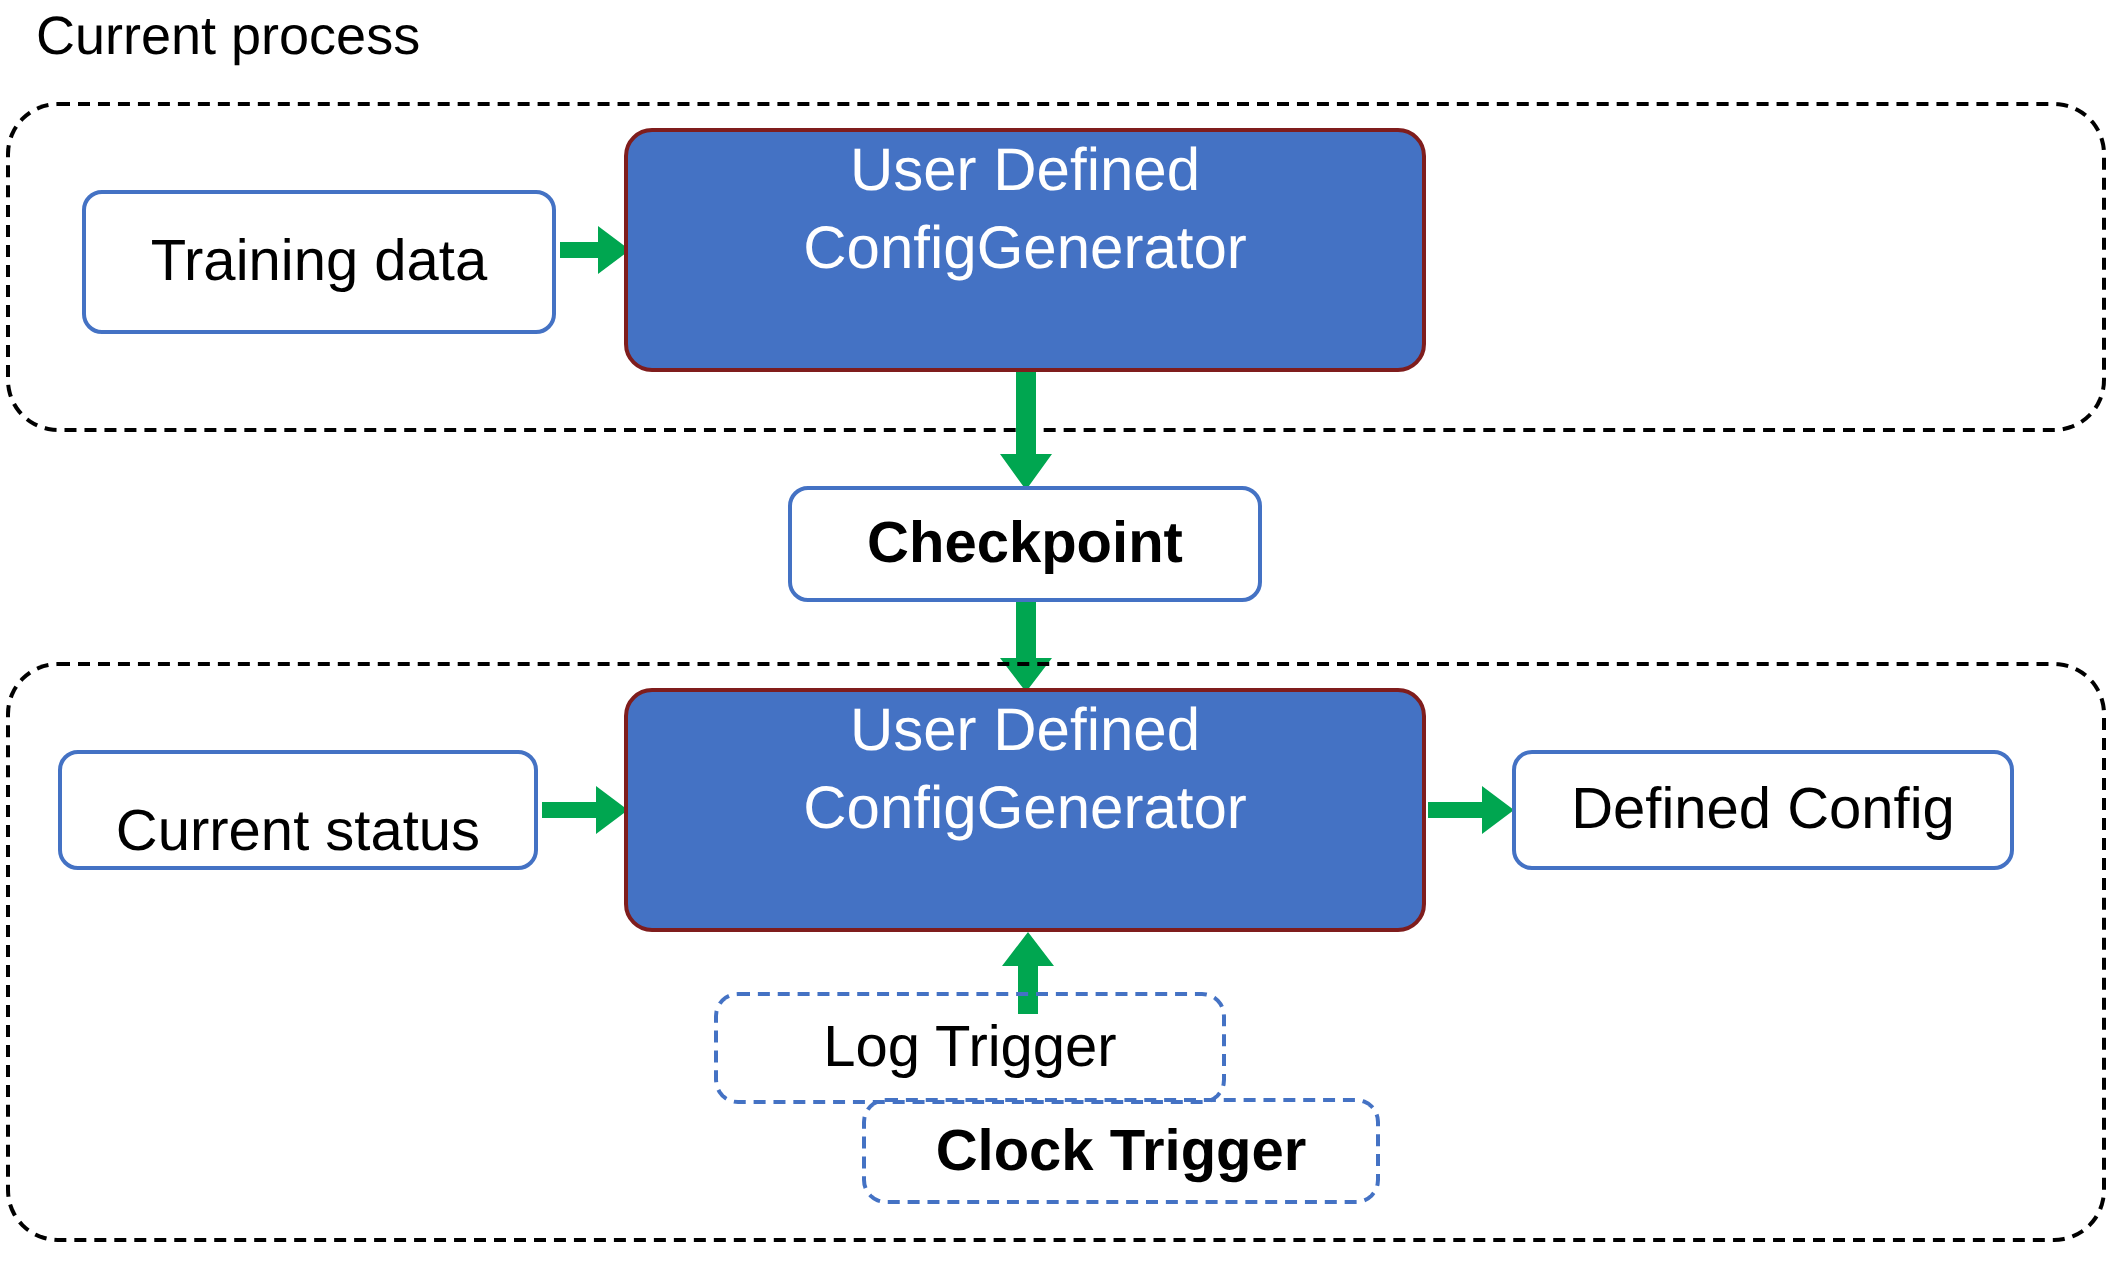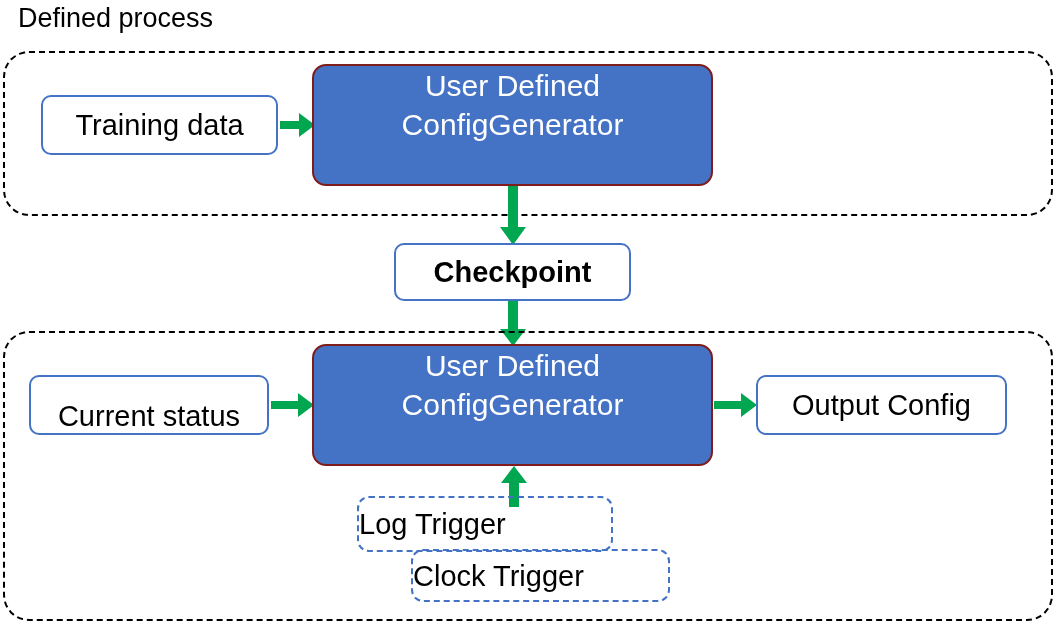--- a/index.html
+++ b/index.html
@@ -69,45 +69,46 @@
     line-height: 39px;
     white-space: nowrap;
   }
 
   
   .node-trigger {
     position: absolute;
     box-sizing: border-box;
     display: flex;
     align-items: center;
+    justify-content: center;
     border-radius: 12px;
     background: transparent;
     border: 2.5px dashed #4472C4;
     color: #000000;
     font-size: 29px;
     line-height: 34px;
     white-space: nowrap;
   }
 
   
   .arrow {
     position: absolute;
   }
   .arrow svg { display: block; }
 </style>
 </head>
 <body>
 
 <div id="canvas">
 
-  <div class="section-label" style="left:18px; top:2px;">Defined process</div>
+  <div class="section-label" style="left:18px; top:2px;">Current process</div>
 
   <div class="process-box" style="left:3px; top:51px; width:1050px; height:165px;"></div>
 
-  <div class="node" style="left:41px; top:95px; width:237px; height:60px;">
+  <div class="node" style="left:41px; top:95px; width:237px; height:72px;">
     <span>Training data</span>
   </div>
 
   <div class="arrow" style="left:280px; top:112px;">
     <svg width="36" height="26" viewBox="0 0 36 26">
       <path d="M0,9 L19,9 L19,1 L35,13 L19,25 L19,17 L0,17 Z" fill="#00A650"></path>
     </svg>
   </div>
 
   <div class="node-blue" style="left:312px; top:64px; width:401px; height:122px;">
@@ -149,30 +150,30 @@
     <span>ConfigGenerator</span>
   </div>
 
   <div class="arrow" style="left:714px; top:392px;">
     <svg width="44" height="26" viewBox="0 0 44 26">
       <path d="M0,9 L27,9 L27,1 L43,13 L27,25 L27,17 L0,17 Z" fill="#00A650"></path>
     </svg>
   </div>
 
   <div class="node" style="left:756px; top:375px; width:251px; height:60px;">
-    <span>Output Config</span>
+    <span>Defined Config</span>
   </div>
 
   <div class="arrow" style="left:500px; top:466px;">
     <svg width="28" height="42" viewBox="0 0 28 42">
       <path d="M14,0 L27,17 L19,17 L19,41 L9,41 L9,17 L1,17 Z" fill="#00A650"></path>
     </svg>
   </div>
 
   <div class="node-trigger" style="left:357px; top:496px; width:256px; height:56px;">
     <span>Log Trigger</span>
   </div>
 
-  <div class="node-trigger" style="left:411px; top:549px; width:259px; height:53px;">
+  <div class="node-trigger" style="left:431px; top:549px; width:259px; height:53px;font-weight:bold;">
     <span>Clock Trigger</span>
   </div>
 
 </div>
 
 </body></html>

